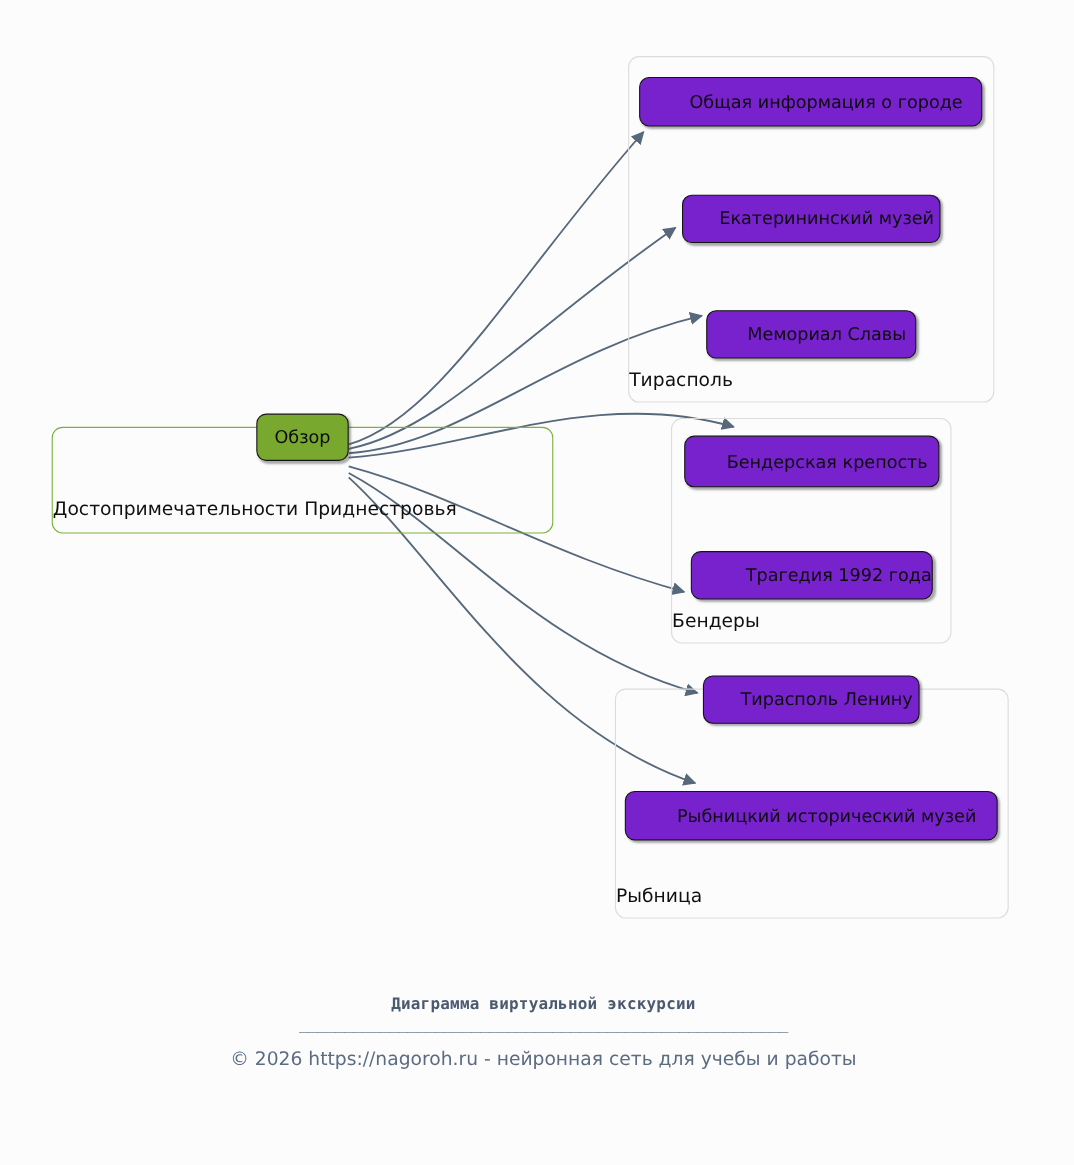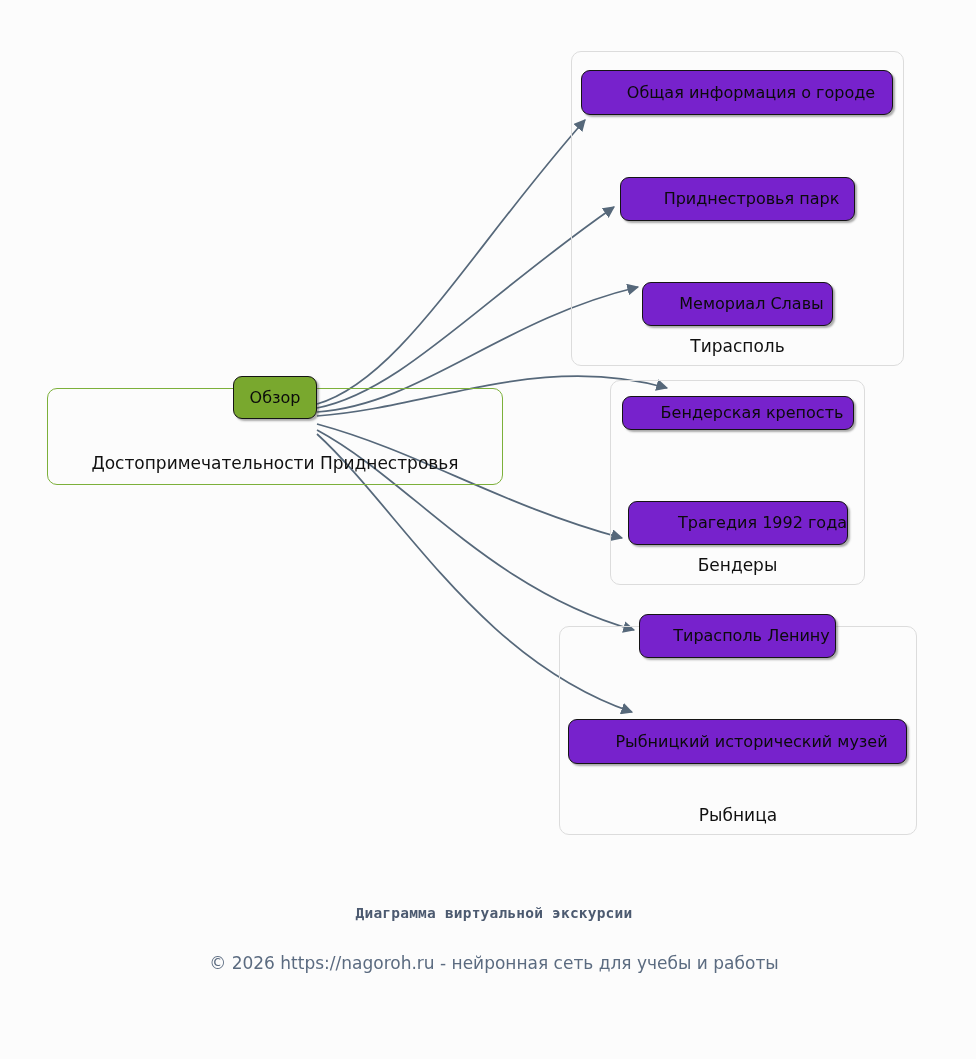--- a/index.html
+++ b/index.html
@@ -46,21 +46,21 @@
   .cluster.gray {
     border: 1.3px solid #dcdcdc;
   }
   .cluster.green {
     border: 1.6px solid #7cb03a;
   }
   .cluster-label {
     position: absolute;
     left: 0;
     right: 0;
-    text-align: center;
+    text-align: left;
     color: #101010;
     font-size: 17px;
     font-family: "DejaVu Sans", sans-serif;
     white-space: nowrap;
   }
 
   
   .node {
     position: absolute;
     box-sizing: border-box;
@@ -152,32 +152,32 @@
 
   <div class="cluster gray" style="left:571px; top:51px; width:333px; height:315px;">
     <div class="cluster-label" style="bottom:9px;">Тирасполь</div>
   </div>
 
   <div class="node purple" style="left:581px; top:70px; width:312px; height:45px;">
     <span class="node-text">Общая информация о городе</span>
   </div>
 
   <div class="node purple" style="left:620px; top:177px; width:235px; height:44px;">
-    <span class="node-text">Приднестровья парк</span>
+    <span class="node-text">Екатерининский музей</span>
   </div>
 
   <div class="node purple" style="left:642px; top:282px; width:191px; height:44px;">
     <span class="node-text">Мемориал Славы</span>
   </div>
 
   <div class="cluster gray" style="left:610px; top:380px; width:255px; height:205px;">
     <div class="cluster-label" style="bottom:9px;">Бендеры</div>
   </div>
 
-  <div class="node purple" style="left:622px; top:396px; width:232px; height:34px;">
+  <div class="node purple" style="left:622px; top:396px; width:232px; height:47px;">
     <span class="node-text">Бендерская крепость</span>
   </div>
 
   <div class="node purple" style="left:628px; top:501px; width:220px; height:44px;justify-content:flex-end;">
     <span class="node-text">Трагедия 1992 года</span>
   </div>
 
   <div class="cluster gray" style="left:559px; top:626px; width:358px; height:209px;">
     <div class="cluster-label" style="bottom:9px;">Рыбница</div>
   </div>

